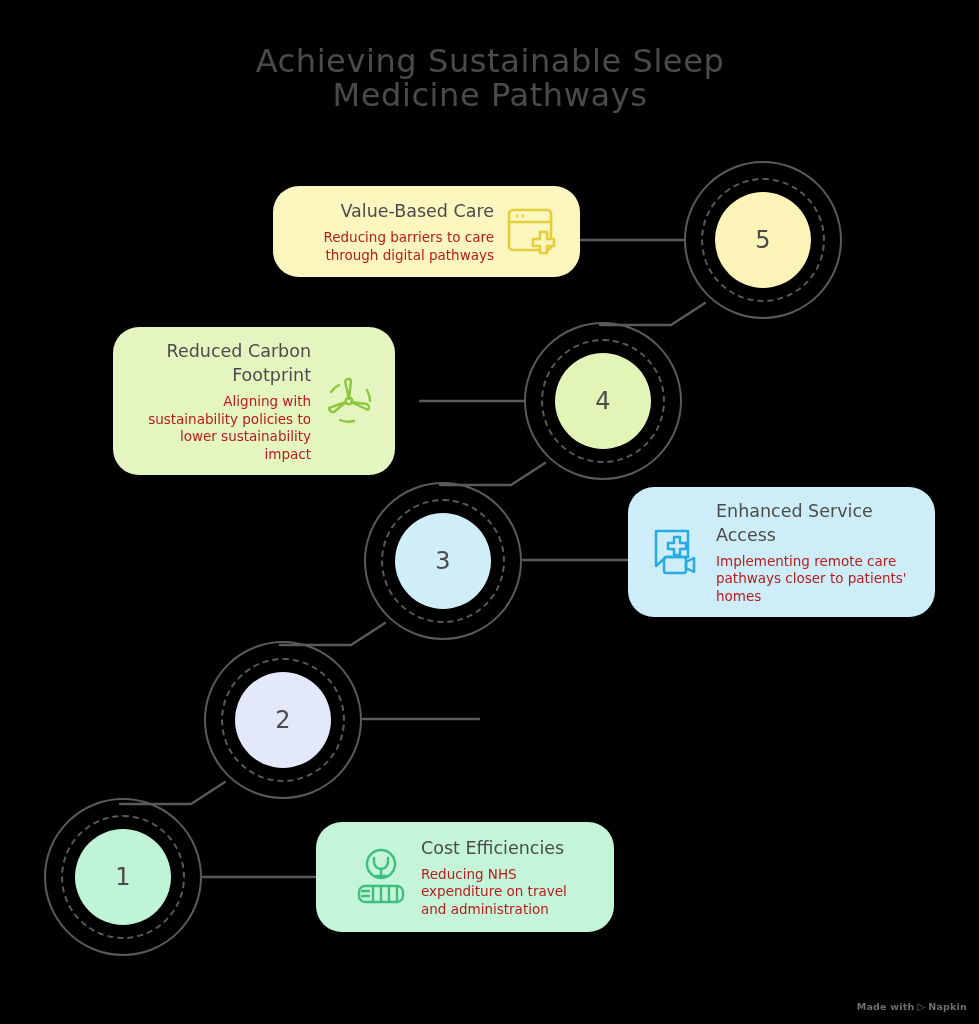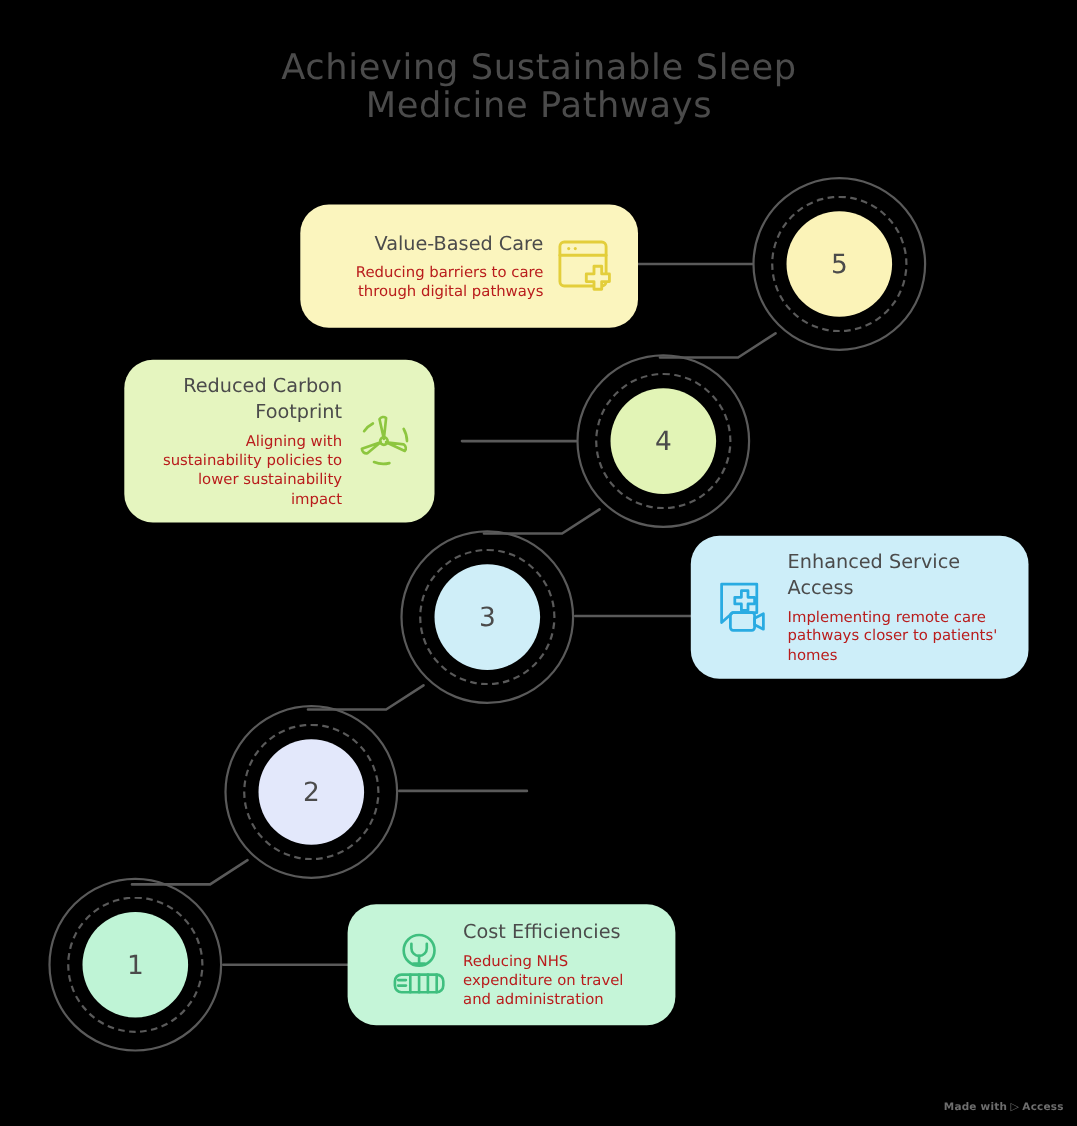--- a/index.html
+++ b/index.html
@@ -74,21 +74,21 @@
   }
 
   .align-right .card-title,
   .align-right .card-desc { text-align: right; }
   .align-left .card-title,
   .align-left .card-desc { text-align: left; }
 
   
   #card-5 {
     left: 273px; top: 186px;
-    width: 307px; height: 112px;
+    width: 307px; height: 91px;
     background: #FBF5BE;
   }
   
   #card-4 {
     left: 113px; top: 327px;
     width: 282px; height: 148px;
     background: #E5F5BF;
     justify-content: space-between;
   }
   
@@ -295,16 +295,16 @@
 
   <div class="node" id="node-1">
     <div class="ring-outer"></div>
     <div class="ring-dashed"></div>
     <div class="disc">1</div>
   </div>
 
   <div id="watermark">
     <span>Made with</span>
     <span class="wm-mark">▷</span>
-    <span>Access</span>
+    <span>Napkin</span>
   </div>
 
 </div>
 
 </body></html>

